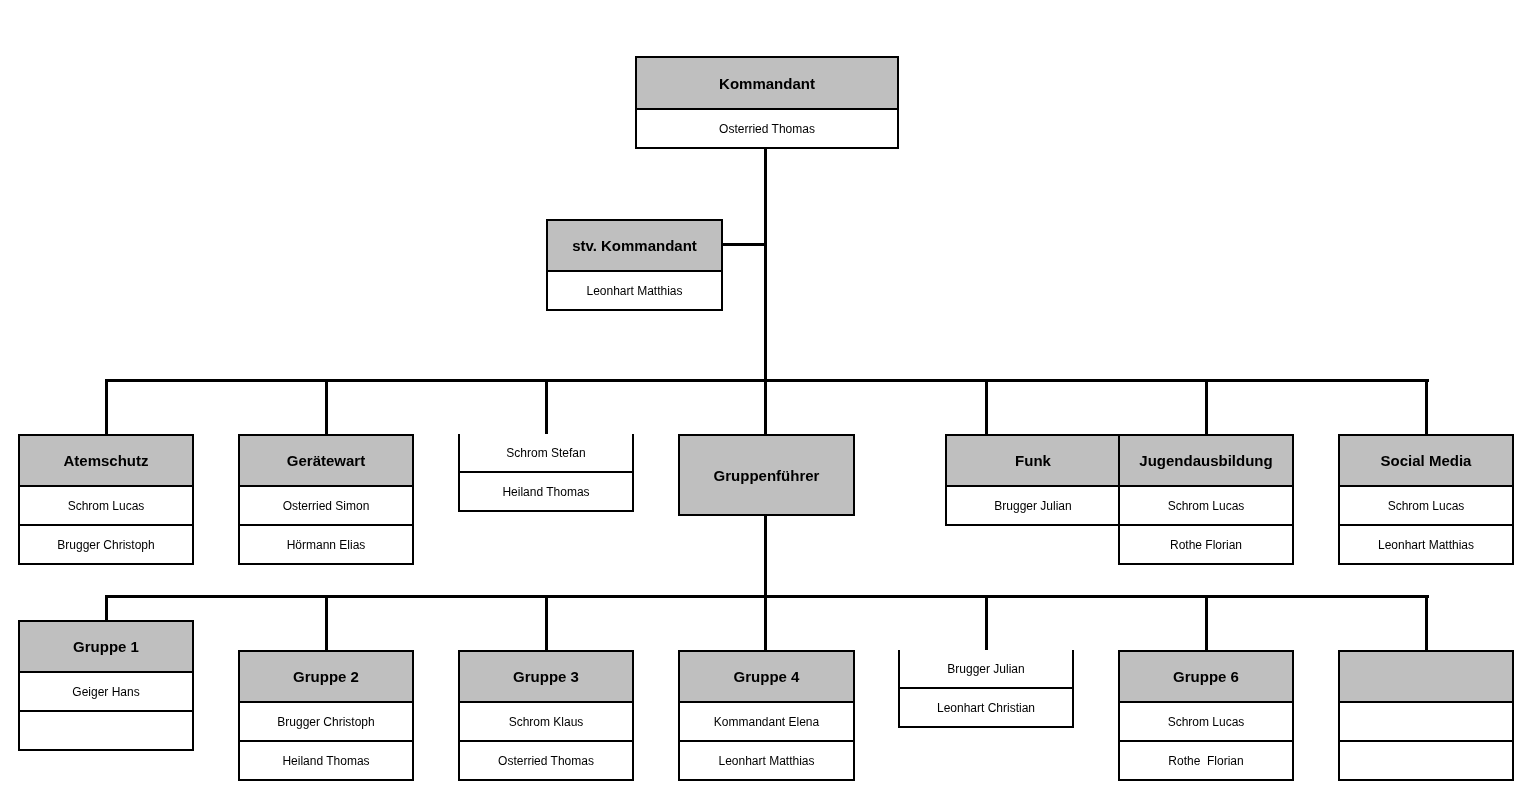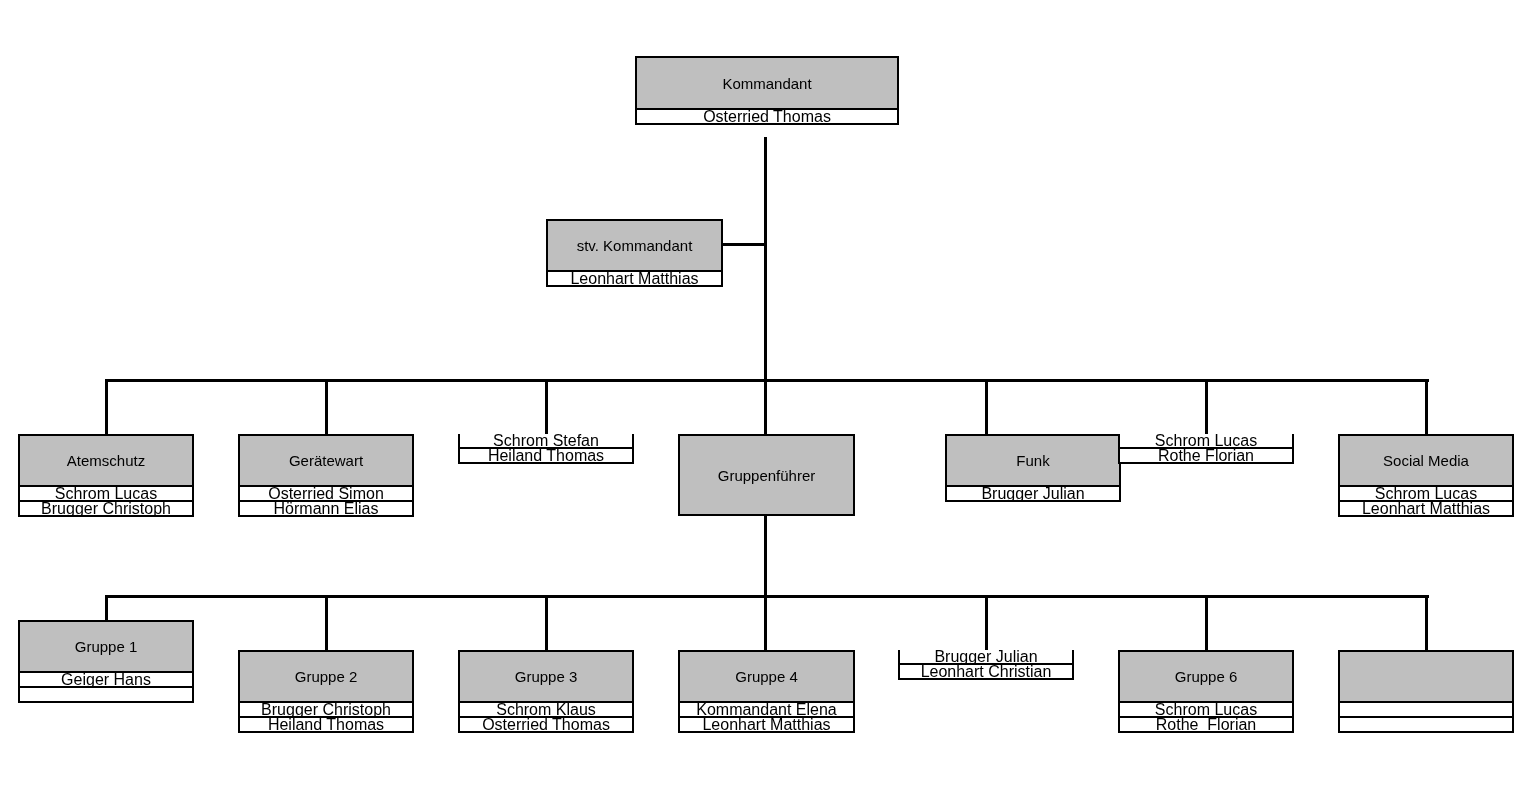--- a/index.html
+++ b/index.html
@@ -15,36 +15,36 @@
   .line { position: absolute; background: #000000; }
   .box { position: absolute; }
   .hdr {
     box-sizing: border-box;
     height: 53px;
     background: #bfbfbf;
     border: 2px solid #000000;
     display: flex;
     align-items: center;
     justify-content: center;
-    font-weight: normal;
+    font-weight: bold;
     font-size: 15px;
     white-space: pre;
   }
   .hdr.h54 { height: 54px; }
   .hdr.tall { height: 82px; text-align: center; }
   .cell {
     box-sizing: border-box;
-    height: 15px;
+    height: 39px;
     background: #ffffff;
     border: 2px solid #000000;
     border-top: none;
     display: flex;
     align-items: center;
     justify-content: center;
-    font-size: 16px;
+    font-size: 12px;
     white-space: pre;
   }
 </style>
 </head>
 <body>
 
 <div class="canvas">
 
   <div class="line" style="left:764px;top:137px;width:3px;height:245px"></div>
   <div class="line" style="left:721px;top:243px;width:45px;height:3px"></div>
@@ -99,20 +99,21 @@
   <div class="box" style="left:678px;top:434px;width:177px">
     <div class="hdr tall">Gruppenführer</div>
   </div>
 
   <div class="box" style="left:945px;top:434px;width:176px">
     <div class="hdr">Funk</div>
     <div class="cell">Brugger Julian</div>
   </div>
 
   <div class="box" style="left:1118px;top:434px;width:176px">
+    <div class="hdr">Jugendausbildung</div>
     <div class="cell">Schrom Lucas</div>
     <div class="cell">Rothe Florian</div>
   </div>
 
   <div class="box" style="left:1338px;top:434px;width:176px">
     <div class="hdr">Social Media</div>
     <div class="cell">Schrom Lucas</div>
     <div class="cell">Leonhart Matthias</div>
   </div>
 

